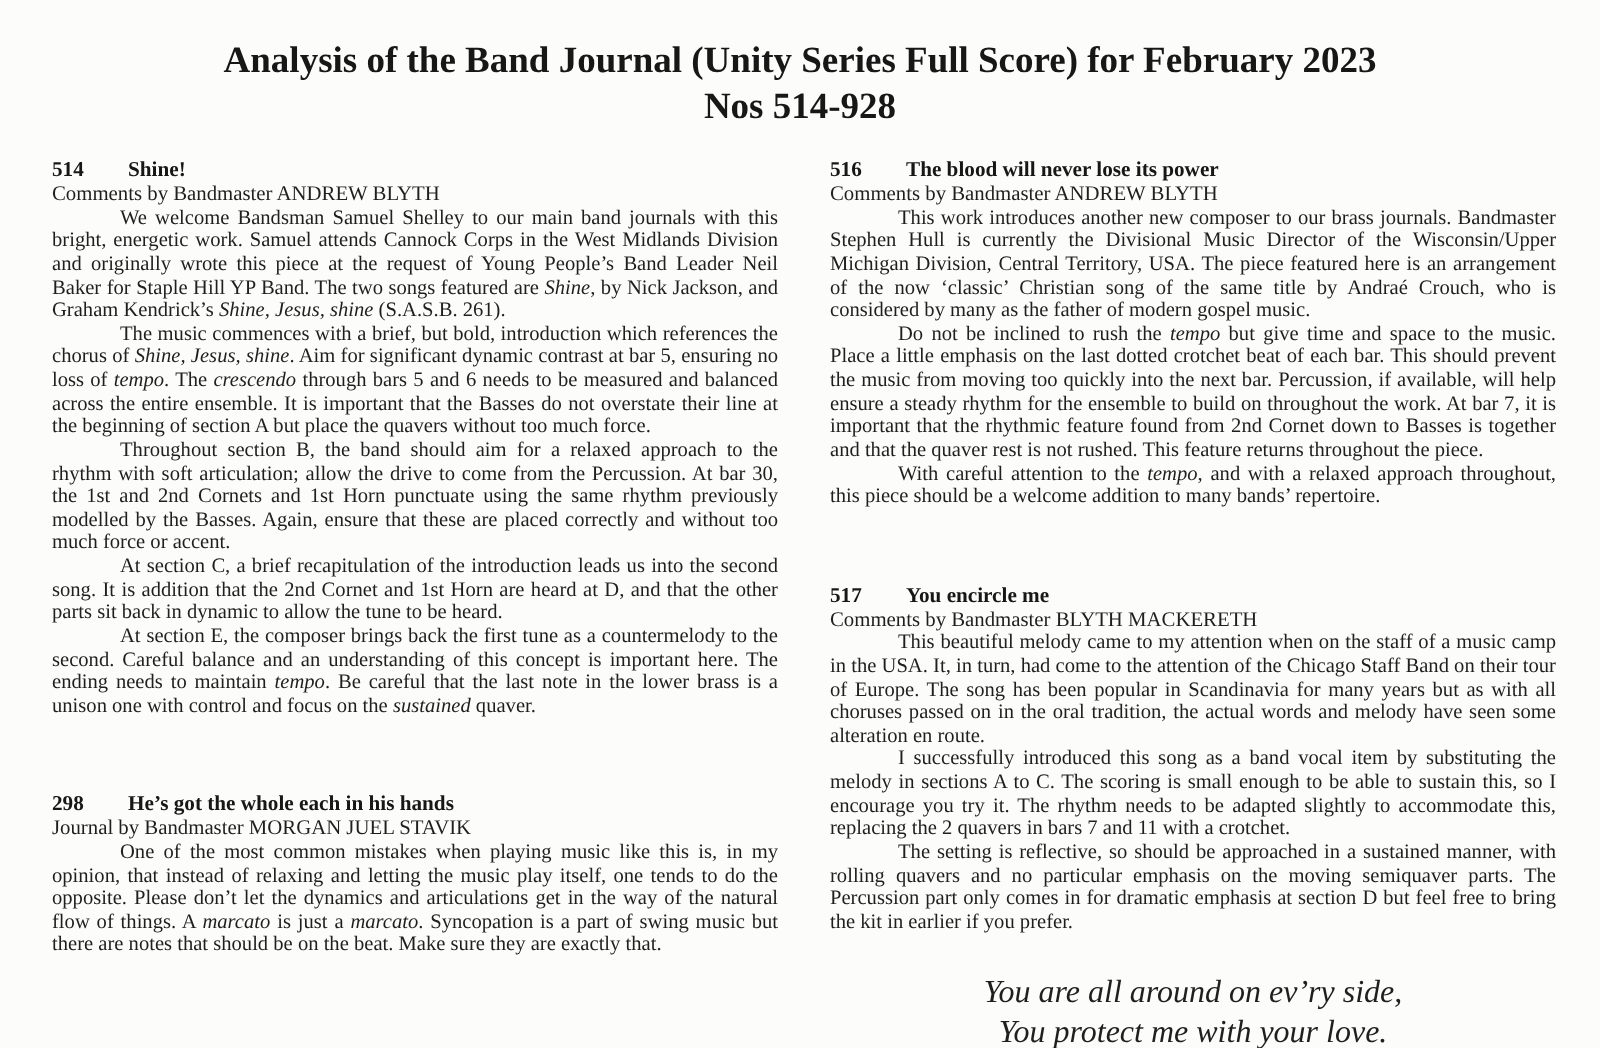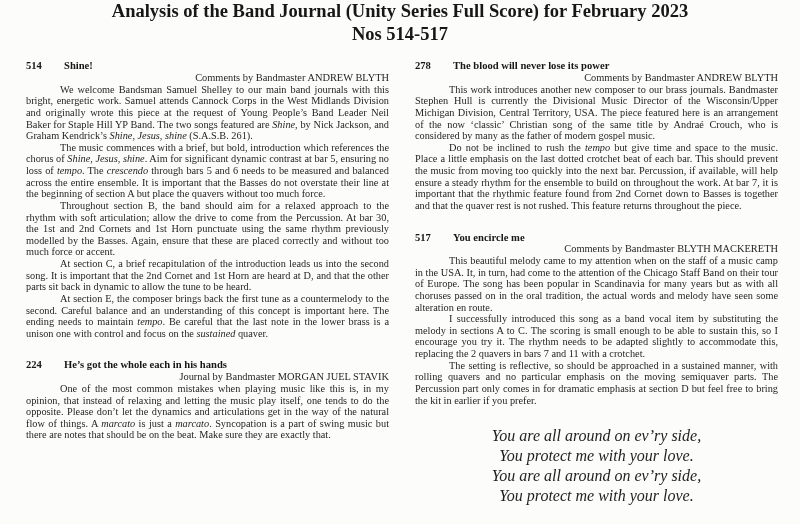--- a/index.html
+++ b/index.html
@@ -9,45 +9,45 @@
     font-family: "Liberation Serif", serif;
     color: #1f1f1f;
     overflow: hidden;
   }
   .page {
     width: 800px; height: 524px;
     box-sizing: border-box;
     position: relative;
   }
   .doc-title {
-    padding-top: 0;
+    padding-top: 20px;
     text-align: center;
     font-weight: bold;
     font-size: 18.5px;
     line-height: 1.22;
     color: #171717;
   }
   .columns {
     display: flex;
     margin-top: 15px;
     padding: 0 22px 0 26px;
     gap: 26px;
   }
   .col { width: 363px; }
   .sec { margin-top: 0; }
-  .sec + .sec { margin-top: 20px; }
+  .sec + .sec { margin-top: 38px; }
   .sec-head {
     font-weight: bold;
     font-size: 10.6px;
     line-height: 1.12;
     color: #171717;
   }
   .sec-num { display: inline-block; width: 38px; }
   .byline {
-    text-align: right;
+    text-align: left;
     font-size: 10.4px;
     line-height: 1.12;
   }
   .para {
     margin: 0;
     font-size: 10.3px;
     line-height: 1.13;
     text-align: justify;
     text-indent: 34px;
   }
@@ -60,58 +60,59 @@
     line-height: 1.24;
   }
 </style>
 </head>
 <body>
 
 <div class="page">
 
   <header class="doc-title">
     <div>Analysis of the Band Journal (Unity Series Full Score) for February 2023</div>
-    <div>Nos 514-517</div>
+    <div>Nos 514-928</div>
   </header>
 
   <div class="columns">
 
     <div class="col">
 
       <section class="sec">
         <div class="sec-head">
           <span class="sec-num">514</span><span class="sec-title">Shine!</span>
         </div>
         <div class="byline">Comments by Bandmaster ANDREW BLYTH</div>
         <p class="para">We welcome Bandsman Samuel Shelley to our main band journals with this bright, energetic work. Samuel attends Cannock Corps in the West Midlands Division and originally wrote this piece at the request of Young People’s Band Leader Neil Baker for Staple Hill YP Band. The two songs featured are <em>Shine</em>, by Nick Jackson, and Graham Kendrick’s <em>Shine, Jesus, shine</em> (S.A.S.B. 261).</p>
         <p class="para">The music commences with a brief, but bold, introduction which references the chorus of <em>Shine, Jesus, shine</em>. Aim for significant dynamic contrast at bar 5, ensuring no loss of <em>tempo</em>. The <em>crescendo</em> through bars 5 and 6 needs to be measured and balanced across the entire ensemble. It is important that the Basses do not overstate their line at the beginning of section A but place the quavers without too much force.</p>
         <p class="para">Throughout section B, the band should aim for a relaxed approach to the rhythm with soft articulation; allow the drive to come from the Percussion. At bar 30, the 1st and 2nd Cornets and 1st Horn punctuate using the same rhythm previously modelled by the Basses. Again, ensure that these are placed correctly and without too much force or accent.</p>
-        <p class="para">At section C, a brief recapitulation of the introduction leads us into the second song. It is important that the 2nd Cornet and 1st Horn are heard at D, and that the other parts sit back in dynamic to allow the tune to be heard.</p>
+        <p class="para">At section C, a brief recapitulation of the introduction leads us into the second song. It is addition that the 2nd Cornet and 1st Horn are heard at D, and that the other parts sit back in dynamic to allow the tune to be heard.</p>
         <p class="para">At section E, the composer brings back the first tune as a countermelody to the second. Careful balance and an understanding of this concept is important here.  The ending needs to maintain <em>tempo</em>. Be careful that the last note in the lower brass is a unison one with control and focus on the <em>sustained</em> quaver.</p>
       </section>
 
       <section class="sec">
         <div class="sec-head">
-          <span class="sec-num">224</span><span class="sec-title">He’s got the whole each in his hands</span>
+          <span class="sec-num">298</span><span class="sec-title">He’s got the whole each in his hands</span>
         </div>
         <div class="byline">Journal by Bandmaster MORGAN JUEL STAVIK</div>
         <p class="para">One of the most common mistakes when playing music like this is, in my opinion, that instead of relaxing and letting the music play itself, one tends to do the opposite. Please don’t let the dynamics and articulations get in the way of the natural flow of things. A <em>marcato</em> is just a <em>marcato</em>. Syncopation is a part of swing music but there are notes that should be on the beat. Make sure they are exactly that.</p>
       </section>
 
     </div>
 
     <div class="col">
 
       <section class="sec">
         <div class="sec-head">
-          <span class="sec-num">278</span><span class="sec-title">The blood will never lose its power</span>
+          <span class="sec-num">516</span><span class="sec-title">The blood will never lose its power</span>
         </div>
         <div class="byline">Comments by Bandmaster ANDREW BLYTH</div>
         <p class="para">This work introduces another new composer to our brass journals. Bandmaster Stephen Hull is currently the Divisional Music Director of the Wisconsin/Upper Michigan Division, Central Territory, USA. The piece featured here is an arrangement of the now ‘classic’ Christian song of the same title by Andraé Crouch, who is considered by many as the father of modern gospel music.</p>
         <p class="para">Do not be inclined to rush the <em>tempo</em> but give time and space to the music. Place a little emphasis on the last dotted crotchet beat of each bar. This should prevent the music from moving too quickly into the next bar. Percussion, if available, will help ensure a steady rhythm for the ensemble to build on throughout the work. At bar 7, it is important that the rhythmic feature found from 2nd Cornet down to Basses is together and that the quaver rest is not rushed. This feature returns throughout the piece.</p>
+        <p class="para">With careful attention to the <em>tempo</em>, and with a relaxed approach throughout, this piece should be a welcome addition to many bands’ repertoire.</p>
       </section>
 
       <section class="sec">
         <div class="sec-head">
           <span class="sec-num">517</span><span class="sec-title">You encircle me</span>
         </div>
         <div class="byline">Comments by Bandmaster BLYTH MACKERETH</div>
         <p class="para">This beautiful melody came to my attention when on the staff of a music camp in the USA. It, in turn, had come to the attention of the Chicago Staff Band on their tour of Europe. The song has been popular in Scandinavia for many years but as with all choruses passed on in the oral tradition, the actual words and melody have seen some alteration en route.</p>
         <p class="para">I successfully introduced this song as a band vocal item by substituting the melody in sections A to C. The scoring is small enough to be able to sustain this, so I encourage you try it. The rhythm needs to be adapted slightly to accommodate this, replacing the 2 quavers in bars 7 and 11 with a crotchet.</p>
         <p class="para">The setting is reflective, so should be approached in a sustained manner, with rolling quavers and no particular emphasis on the moving semiquaver parts. The Percussion part only comes in for dramatic emphasis at section D but feel free to bring the kit in earlier if you prefer.</p>

